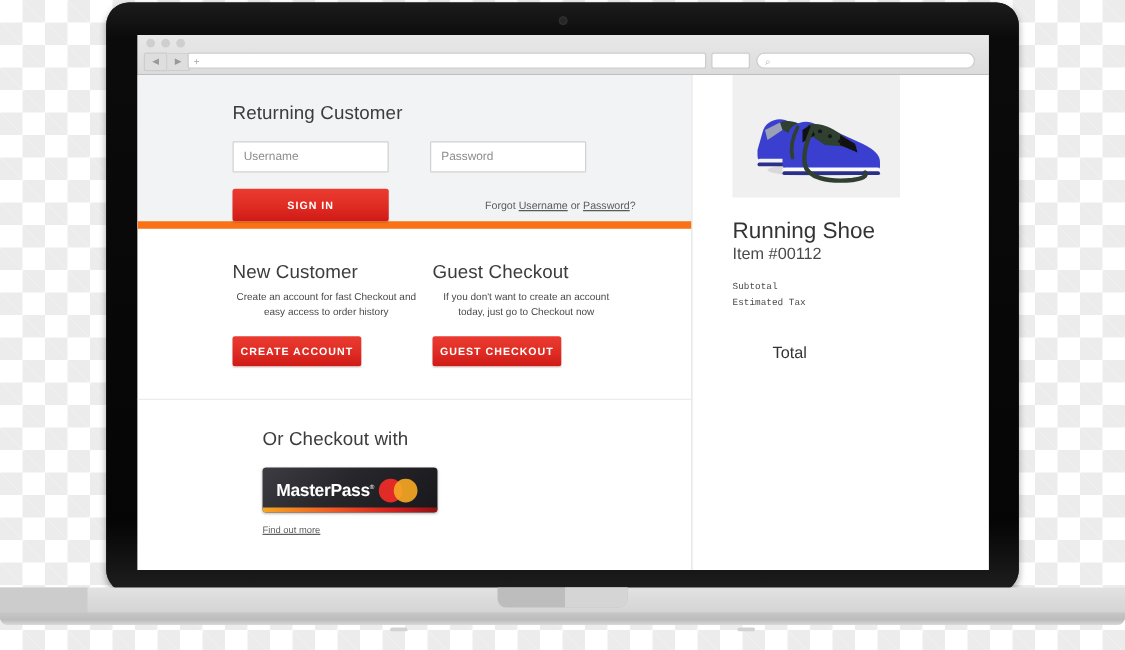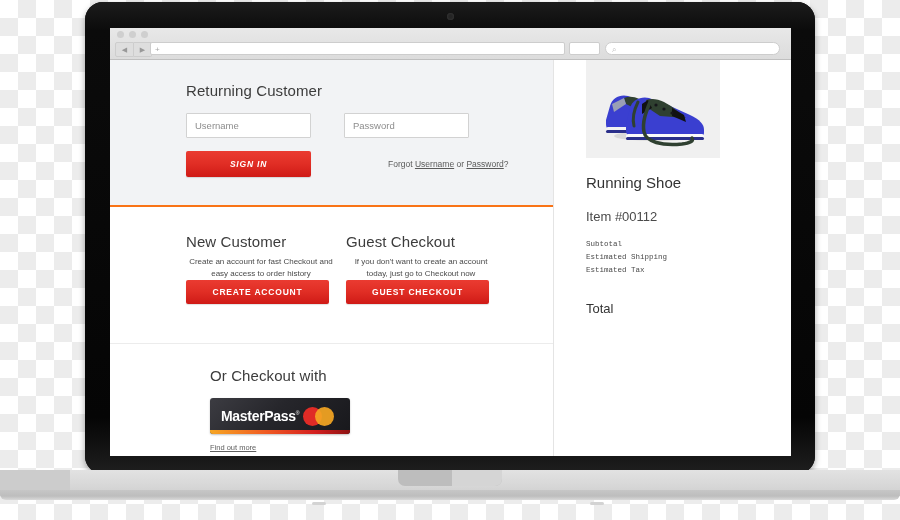--- a/index.html
+++ b/index.html
@@ -218,22 +218,22 @@
     box-sizing: border-box;
   }
   .col-right {
     flex: 1;
     padding: 0 0 0 32px;
     box-sizing: border-box;
   }
 
   .sec-returning {
     background: #f2f3f5;
-    border-bottom: 2px solid #f97316;
-    height: 147px;
+    border-bottom: 6px solid #f97316;
+    height: 123px;
     box-sizing: border-box;
     padding: 22px 0 0 76px;
   }
   .sec-customers {
     height: 137px;
     box-sizing: border-box;
     border-bottom: 1px solid #ececec;
     padding: 26px 0 0 76px;
     display: flex;
   }
@@ -287,22 +287,22 @@
     border: none;
     border-radius: 2px;
     color: #ffffff;
     font-size: 8.5px;
     font-weight: bold;
     letter-spacing: 0.8px;
     cursor: pointer;
     font-family: "Liberation Sans", sans-serif;
     box-shadow: 0 1px 1px rgba(0,0,0,0.12);
   }
-  .btn-signin { width: 125px; height: 26px; font-style: italic; }
-  .btn-action { width: 143px; height: 24px; }
+  .btn-signin { width: 125px; height: 26px; }
+  .btn-action { width: 103px; height: 24px; margin-top: 13px; }
 
   .forgot {
     font-size: 8.5px;
     color: #5a5a5a;
     padding-left: 44px;
   }
   .forgot a {
     color: #5a5a5a;
     text-decoration: underline;
   }
@@ -373,41 +373,42 @@
   
   .cart-img {
     width: 134px;
     height: 98px;
     background: #f0f0f0;
     position: relative;
     overflow: hidden;
   }
   .cart-img svg { position: absolute; left: 0; top: 0; }
   .cart-title {
-    font-size: 15px;
+    font-size: 18px;
     color: #333333;
-    margin: 16px 0 18px 0;
+    margin: 16px 0 0 0;
     font-weight: normal;
   }
   .cart-item-no {
     font-size: 13px;
     color: #4a4a4a;
     margin: 0 0 14px 0;
   }
   .cart-lines { margin: 0; font-family: Liberation Mono, monospace; }
   .cart-line {
     font-size: 7.5px;
     color: #4a4a4a;
     line-height: 13px;
   }
   .cart-total {
     font-size: 13px;
     color: #333333;
     margin-top: 24px;
     font-weight: normal;
+    margin-left: 32px;
   }
 </style>
 </head>
 <body>
 
 <div id="stage">
 
   <div class="laptop-lid"></div>
   <div class="laptop-lid-inner"></div>
   <div class="laptop-camera"></div>
@@ -501,21 +502,20 @@
             <circle cx="78" cy="49" r="1.6" fill="#15151a"></circle>
             <circle cx="86" cy="53" r="1.6" fill="#15151a"></circle>
           </svg>
         </div>
 
         <div class="cart-title">Running Shoe</div>
         <div class="cart-item-no">Item #00112</div>
 
         <div class="cart-lines">
           <div class="cart-line">Subtotal</div>
-          <div class="cart-line">Estimated Shipping</div>
           <div class="cart-line">Estimated Tax</div>
         </div>
 
         <div class="cart-total">Total</div>
       </div>
     </div>
   </div>
 
   <div class="laptop-base"></div>
   <div class="laptop-base-shadow-l"></div>

